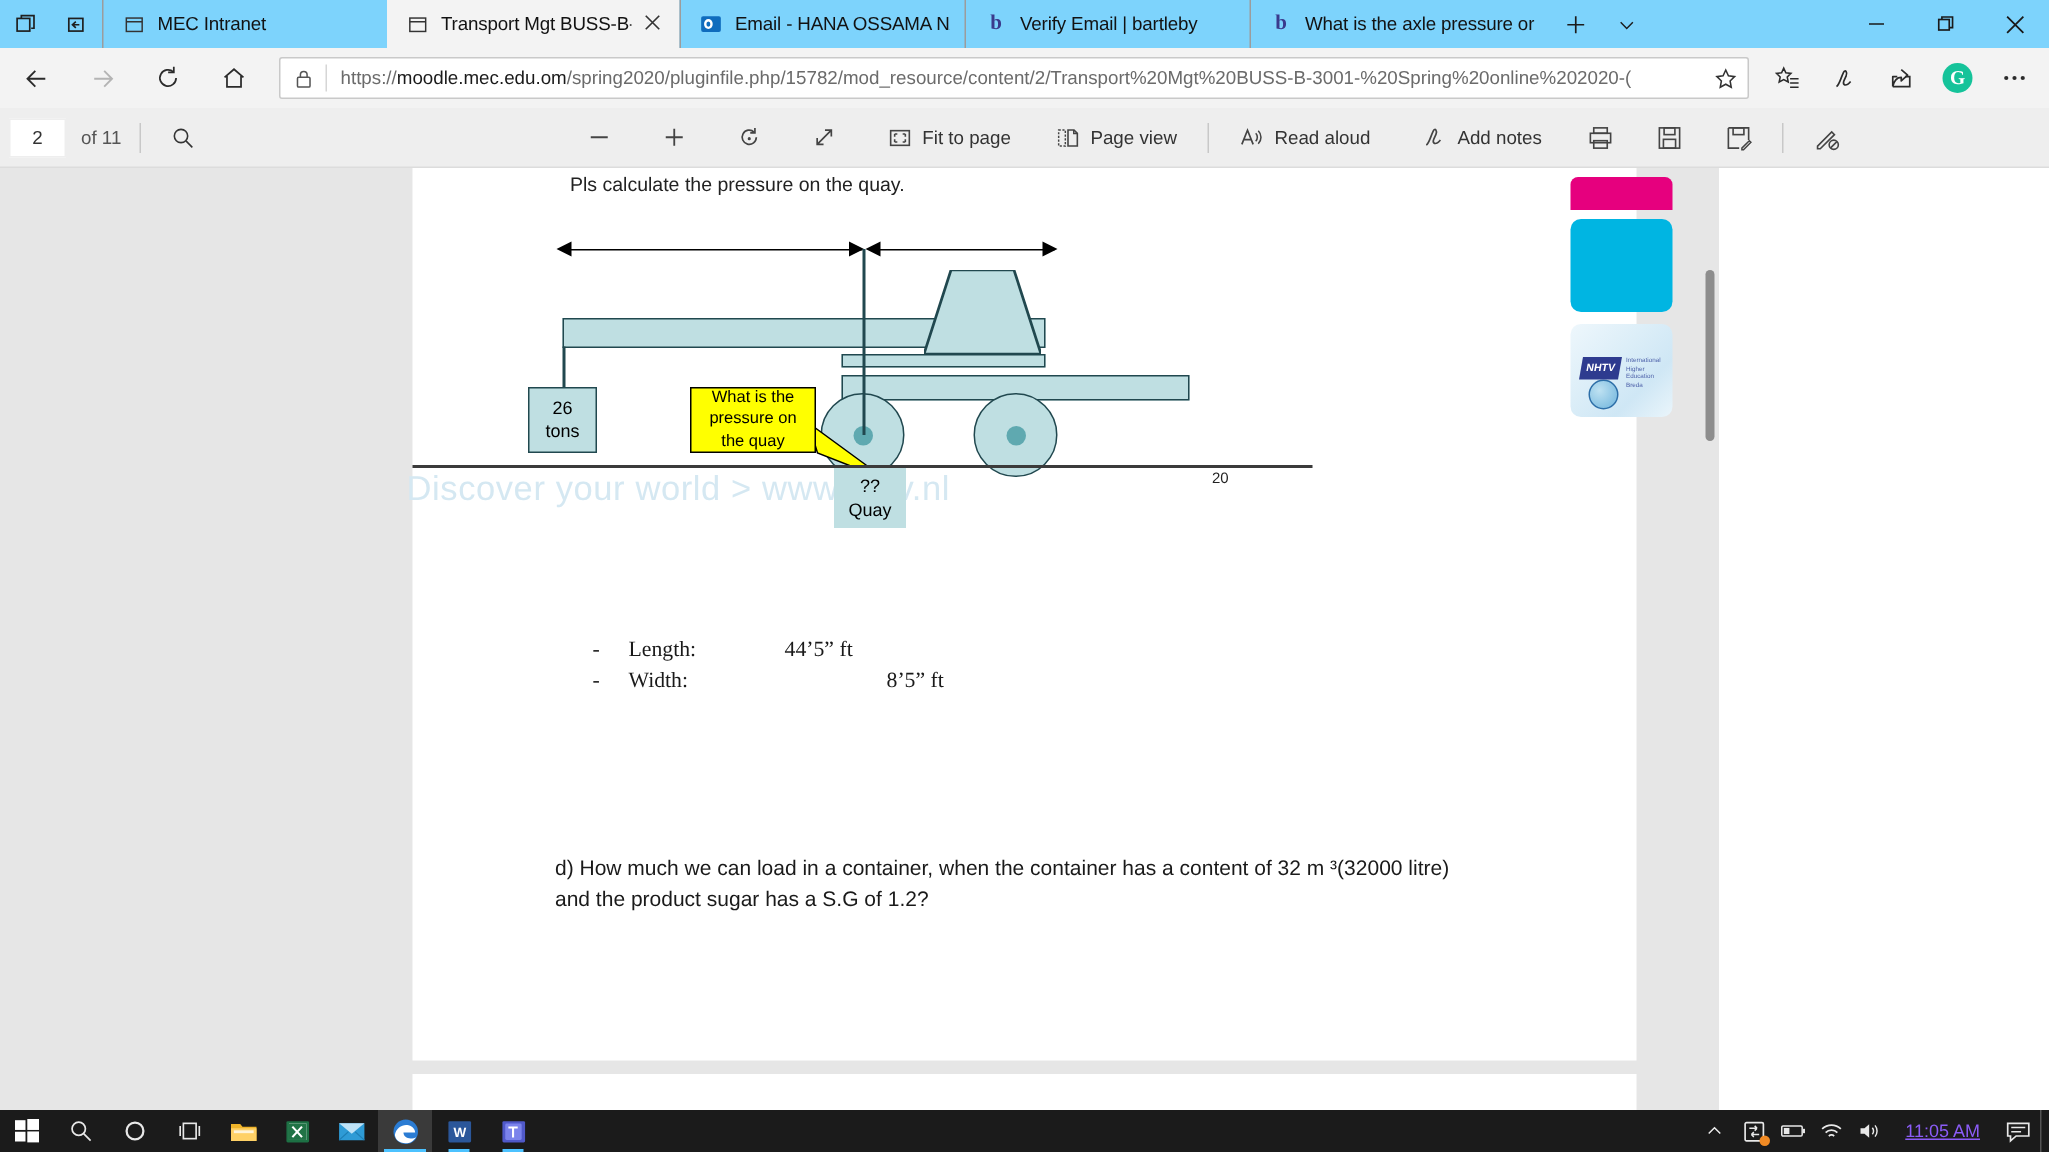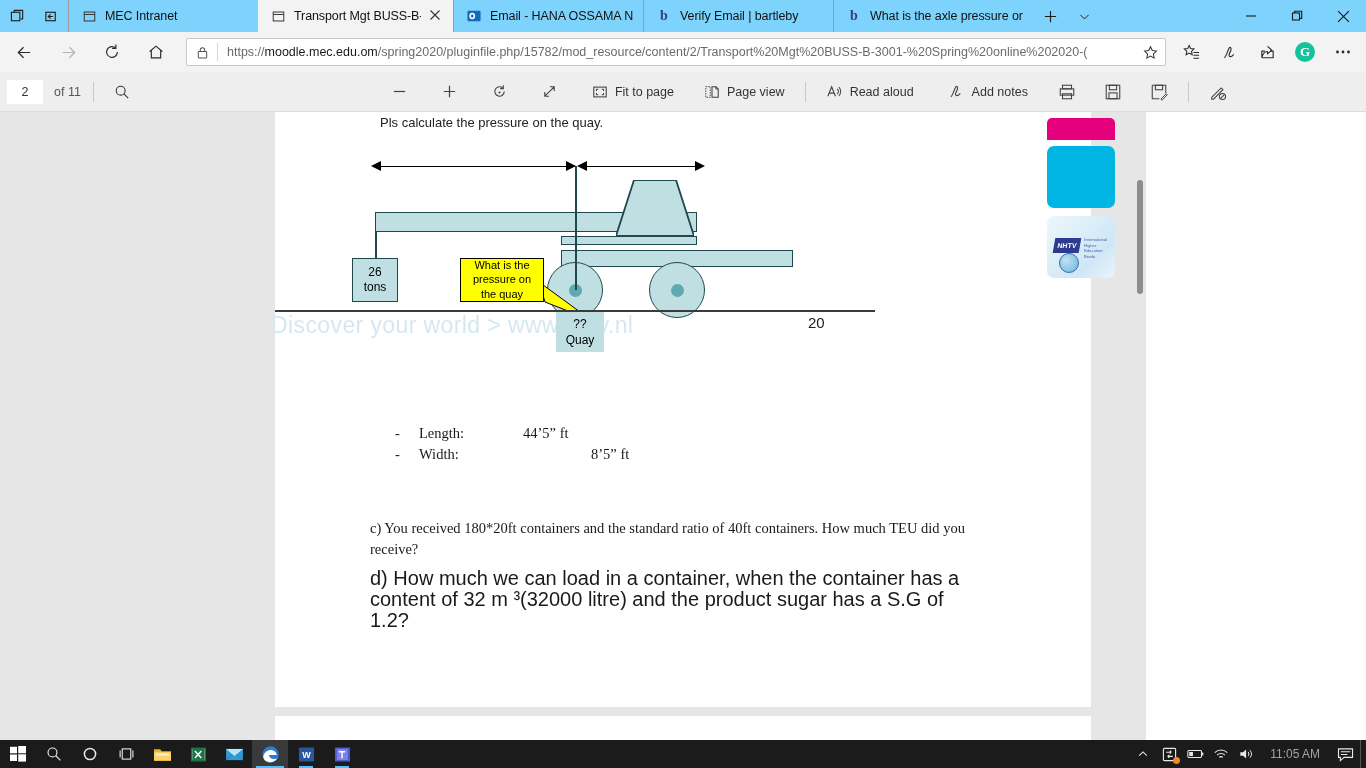--- a/index.html
+++ b/index.html
@@ -180,21 +180,21 @@
     position: absolute; left: 185px; top: 180px; width: 48px; height: 40px;
     background: #bfdfe2;
     display: flex; flex-direction: column; align-items: center; justify-content: center;
     font-size: 12px; color: #000; line-height: 16px;
   }
   #watermark {
     position: absolute; left: -100px; top: 180px; width: 680px;
     font-size: 23px; color: #d5e8f2; letter-spacing: 0.4px; white-space: nowrap;
   }
   #slidenum {
-    position: absolute; left: 437px; top: 182px; font-size: 15px; color: #222;
+    position: absolute; left: 437px; top: 182px; font-size: 10px; color: #222;
   }
   #nhtvlogo {
     position: absolute; left: 676px; top: -14px; width: 68px;
   }
   .logo-pink { width: 68px; height: 22px; background: #e6007e; border-radius: 5px 5px 0 0; margin-bottom: 6px; }
   .logo-cyan { width: 68px; height: 62px; background: #00b5e2; border-radius: 7px; margin-bottom: 8px; }
   .logo-img {
     width: 68px; height: 62px; border-radius: 7px;
     background: linear-gradient(135deg,#eef7fc 0%,#dceef8 40%,#cfe7f5 70%,#eaf5fb 100%);
     position: relative; overflow: hidden;
@@ -221,41 +221,41 @@
   .body-p {
     position: absolute; left: 95px; font-size: 14.5px; color: #1a1a1a;
     line-height: 21px;
   }
   #pb { top: 278px; width: 620px; font-family: "Liberation Serif", serif; }
   #pdims { position: absolute; left: 118px; top: 310px; font-family: "Liberation Serif", serif;
            font-size: 14.5px; line-height: 19px; color: #1a1a1a; }
   #pdims td { padding: 0; font-size: 14.5px; }
   #pheight { top: 375px; width: 620px; font-family: "Liberation Serif", serif; }
   #pc { top: 406px; width: 615px; font-family: "Liberation Serif", serif; }
-  #pd { top: 456px; width: 615px; font-family: "Liberation Sans", sans-serif; font-size: 20px; line-height: 21px; }
+  #pd { top: 456px; width: 615px; font-family: "Liberation Sans", sans-serif; font-size: 14px; line-height: 21px; }
 
   
   #taskbar {
     position: absolute; left: 0; top: 740px; width: 1366px; height: 28px;
     background: #1b1b1b; display: flex; align-items: center;
   }
   .tbicon {
     width: 36px; height: 28px; display: flex; align-items: center; justify-content: center;
     position: relative;
   }
   .tbicon.active { background: #3a3a3a; }
   .tbicon.active::after {
     content: ''; position: absolute; left: 4px; right: 4px; bottom: 0; height: 2px; background: #4cc2ff;
   }
   .tbicon.running::after {
     content: ''; position: absolute; left: 11px; right: 11px; bottom: 0; height: 2px; background: #4cc2ff;
   }
   #tray { margin-left: auto; display: flex; align-items: center; height: 28px; }
   .trayicon { width: 26px; height: 28px; display: flex; align-items: center; justify-content: center; color: #e8e8e8; }
-  #clock { color: #a3a3a3; font-size: 12px; padding: 0 10px; }
+  #clock { color: #8b5cf6; font-size: 12px; padding: 0 10px; text-decoration: underline; }
   #actioncenter { width: 30px; height: 28px; display: flex; align-items: center; justify-content: center; color: #e8e8e8; }
   #showdesktop { width: 6px; height: 28px; border-left: 1px solid #555; }
 </style>
 </head>
 <body>
 
 <div id="tabstrip">
   <div class="sysbtn">
     <svg width="15" height="15" viewBox="0 0 16 16">
         <rect x="1.5" y="3.5" width="9" height="9" fill="none" stroke="#1f1f1f" stroke-width="1.2"></rect>
@@ -598,21 +598,20 @@
         <td style="padding-left:14px;">44’5” ft</td>
       </tr>
       <tr>
         <td>-</td>
         <td>Width:</td>
         <td style="padding-left:82px;">8’5” ft</td>
       </tr>
     </tbody>
       </table>
 
-    <div class="body-p" id="pc">c) You received 180*20ft containers and the standard ratio of 40ft containers. How much TEU did you receive?</div>
     <div class="body-p" id="pd">d)  How much we can load in a container, when the container has a content of 32 m ³(32000 litre) and the product sugar has a S.G of 1.2?</div>
   </div>
 
   <div id="page2"></div>
 
   <div id="vscroll">
     <div id="vthumb"></div>
   </div>
 </div>
 

